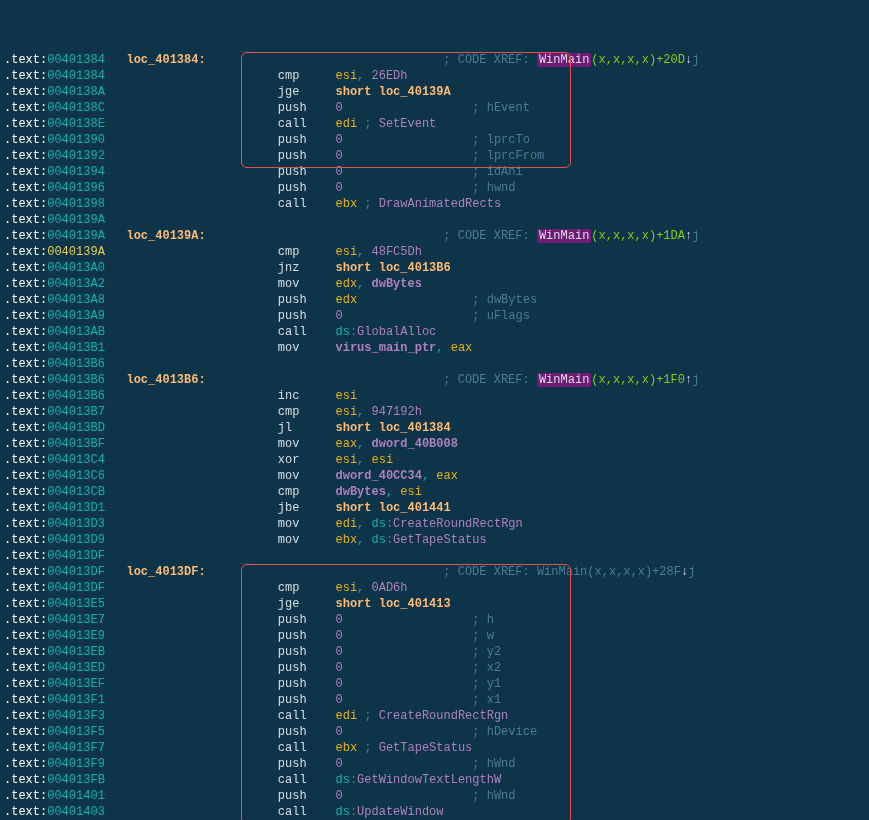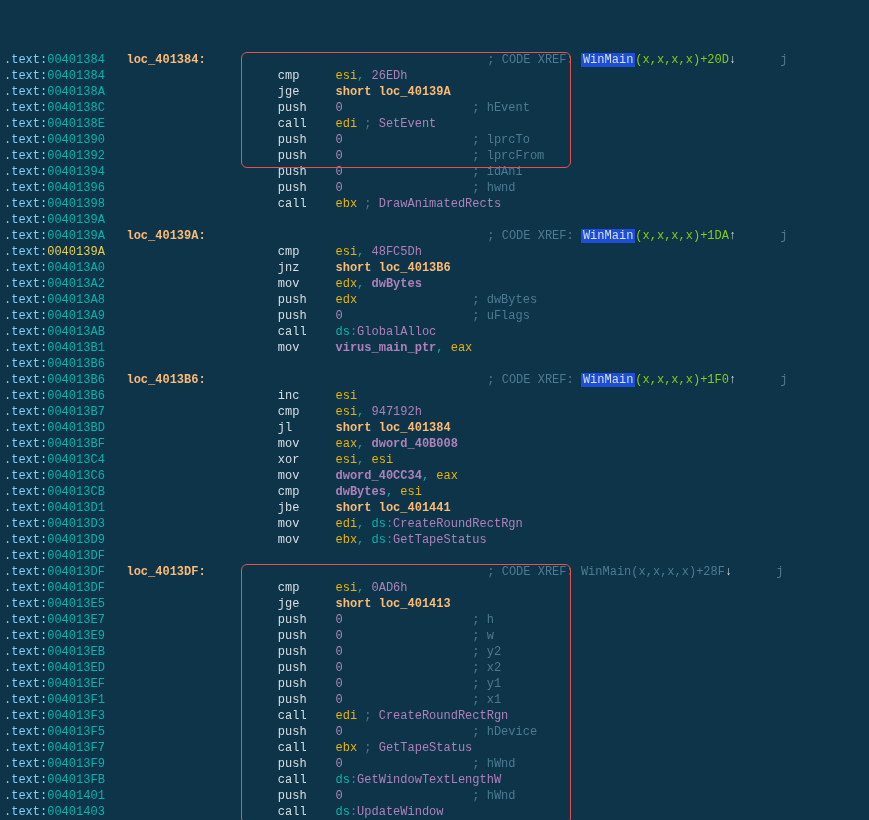--- a/index.html
+++ b/index.html
@@ -10,34 +10,34 @@
     margin: 0;
     padding: 4px;
     line-height: 16px;
     white-space: pre;
     width: 869px;
     height: 820px;
     box-sizing: border-box;
     overflow: hidden;
   }
   .line { display:block; height:16px; position: relative; }
-  .prefix { color:#7dd3fc;margin-top:48px; }
+  .prefix { color:#ffffff;margin-top:48px; }
   .addr { color:#00b5b0; }
   .addr-yellow { color:#e8d050; }
   .loc { color:#fdba74;font-weight:bold; }
   .mnem { color:#d8dfe5;margin-left:29px; }
   .reg { color:#eab308; }
   .imm { color:#b080bd; }
   .cmt { color:#4d7a94; }
   .offset { color:#b080bd;font-weight:bold; }
   .func { color:#b080bd; }
   .dspref { color:#00b5b0; }
   .colon { color:#4d7a94; }
-  .xref { color:#4d7a94;margin-left:44px; }
-  .xref-fn { color:#d8dfe5; background-color:#1d4ed8; padding:0 2px; }
+  .xref { color:#4d7a94; }
+  .xref-fn { color:#d8dfe5; background-color:#701a75; padding:0 2px; }
   .xref-args { color:#84cc16; }
   .arrow { color:#d8dfe5; }
   .redbox {
     position:absolute;
     border:1px solid #e85050;
     border-radius:6px;
     pointer-events:none;
     box-sizing:border-box;
   }
   #box1 { left:241px; top:52px; width:330px; height:116px; }

